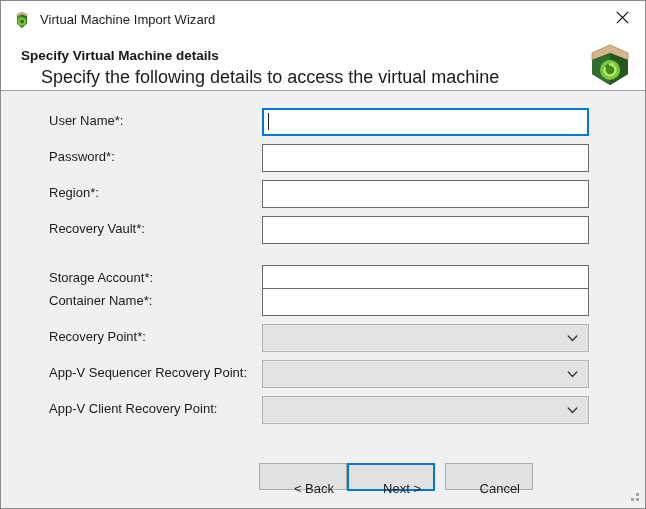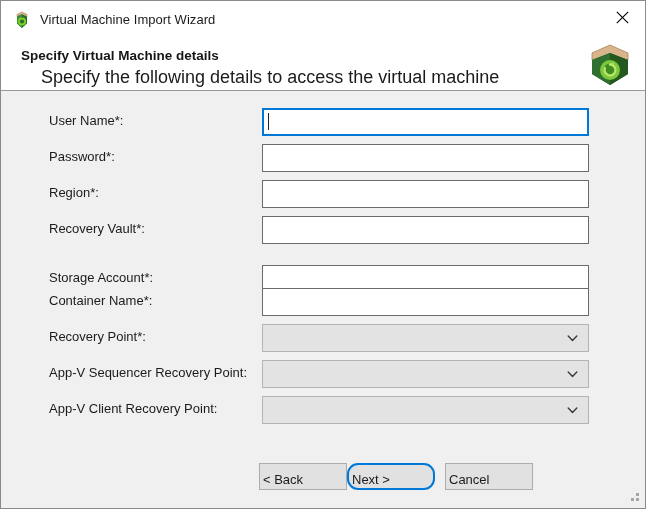--- a/index.html
+++ b/index.html
@@ -182,23 +182,23 @@
     top: 15px;
     width: 88px;
     height: 27px;
     box-sizing: border-box;
     background: #e1e1e1;
     border: 1px solid #adadad;
     font-family: "Liberation Sans", sans-serif;
     font-size: 13px;
     color: #1b1b1b;
     cursor: default;
-    padding: 3px;
+    padding: 12px;
     line-height: 25px;
-    text-align: left;
+    text-align: right;
   }
   .wizbtn.default {
     border: 2px solid #0078d7;
     line-height: 23px;
   }
 
   .grip {
     position: absolute;
     right: 4px;
     bottom: 3px;
@@ -300,21 +300,21 @@
                 <path d="M2.2 4.6 L6.5 9 L10.8 4.6" fill="none" stroke="#3a3a3a" stroke-width="1.4" stroke-linecap="round" stroke-linejoin="round"></path>
               </svg>
             </div>
           </div>
         </div>
       </div>
   </div>
 
   <div class="buttonbar">
     <button class="wizbtn" style="left:258px;">&lt; Back</button>
-    <button class="wizbtn default" style="left:346px;border-radius:11px;">Next &gt;</button>
+    <button class="wizbtn default" style="left:346px;">Next &gt;</button>
     <button class="wizbtn" style="left:444px;">Cancel</button>
 
     <svg class="grip" viewBox="0 0 15 15">
       <rect x="10" y="3" width="3" height="3" fill="#a6a6a6"></rect>
       <rect x="10" y="8" width="3" height="3" fill="#a6a6a6"></rect>
       <rect x="5" y="8" width="3" height="3" fill="#a6a6a6"></rect>
     </svg>
   </div>
 
 </div>

